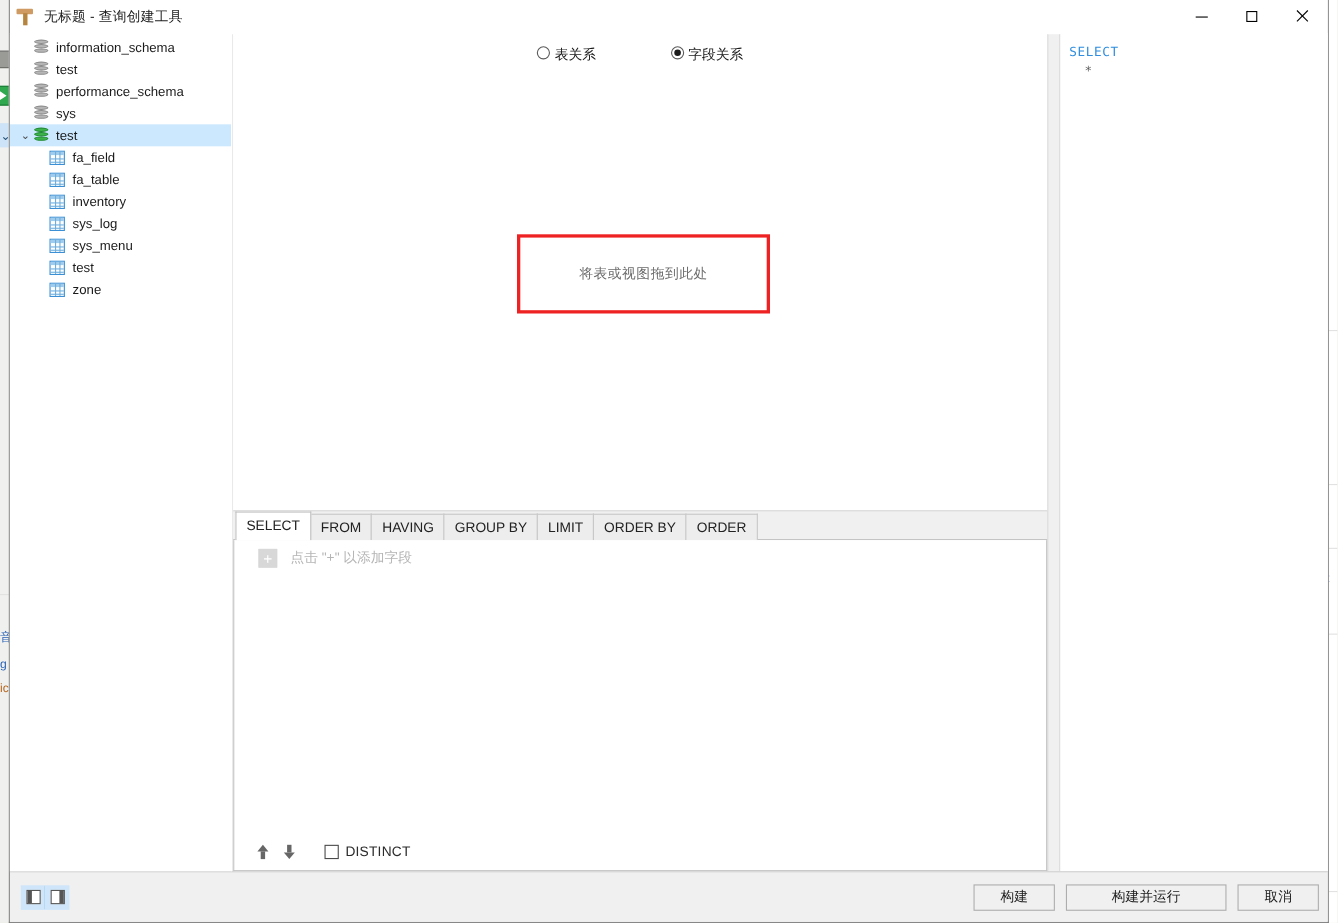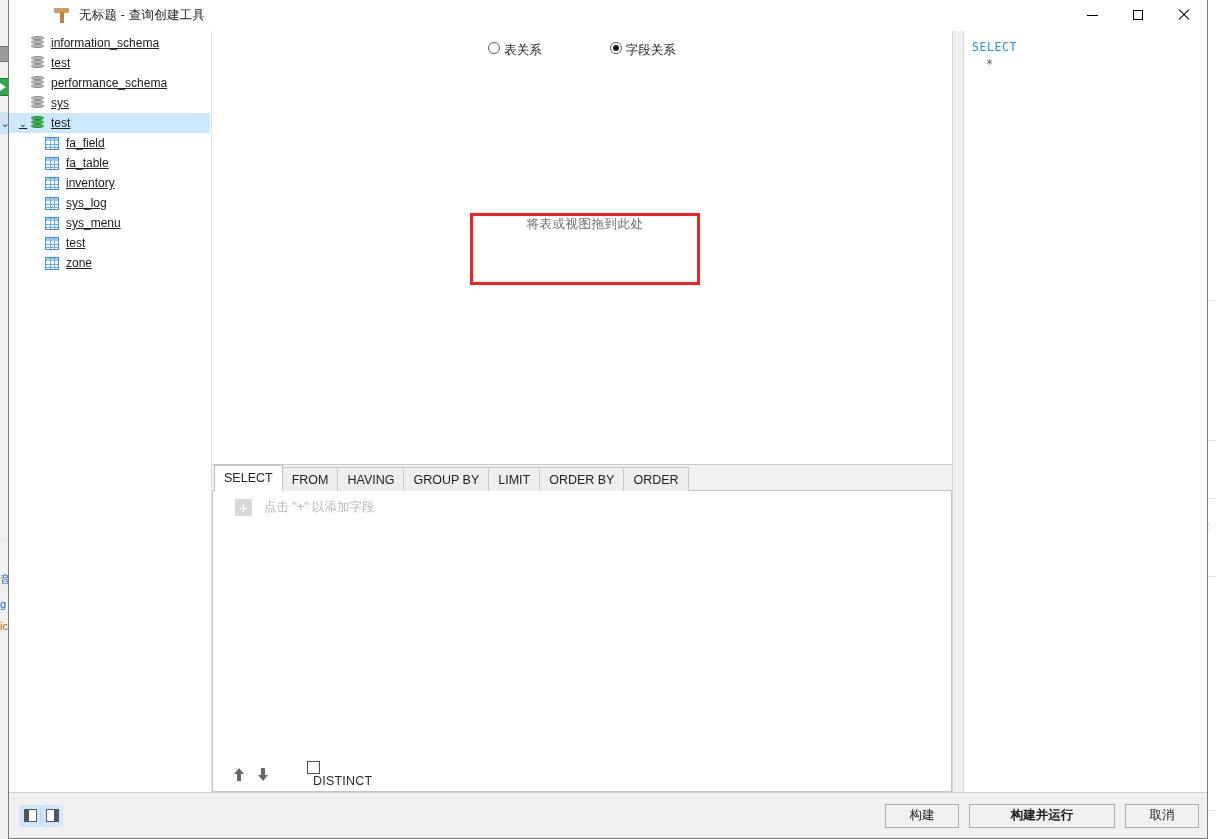--- a/index.html
+++ b/index.html
@@ -103,21 +103,20 @@
 
   
   .titlebar {
     height: 30px;
     min-height: 30px;
     background: #ffffff;
     display: flex;
     align-items: center;
     position: relative;
     border-bottom: 1px solid #ffffff;
-    padding-left: 39px;
   }
   .title-icon {
     width: 16px; height: 18px;
     margin-left: 6px;
     position: relative;
     flex: 0 0 auto;
   }
   .hammer-head {
     position: absolute;
     left: 0; top: 2px;
@@ -183,21 +182,20 @@
 
   
   .tree-pane {
     width: 201px;
     min-width: 201px;
     background: #ffffff;
     border-right: 1px solid #ffffff;
     overflow: hidden;
     padding-top: 2px;
     position: relative;
-    text-decoration: underline;
   }
   .tree-node {
     height: 20px;
     display: flex;
     align-items: center;
     padding-left: 6px;
     cursor: default;
     white-space: nowrap;
   }
   .tree-node.selected { background: #cce8ff; }
@@ -313,20 +311,21 @@
   }
   .dropzone {
     position: absolute;
     left: 258px;
     top: 182px;
     width: 230px;
     height: 72px;
     border: 3px solid #ee2222;
     background: #ffffff;
     display: flex;
+    align-items: center;
     justify-content: center;
     box-sizing: border-box;
   }
   .dropzone-text {
     font-size: 12.5px;
     color: #6b6b6b;
     letter-spacing: 0.5px;
   }
 
   
@@ -456,24 +455,23 @@
   }
   .arr-down::after {
     content: "";
     position: absolute;
     left: 3.5px; top: 0;
     width: 4px; height: 7px;
     background: #666;
   }
   .distinct-wrap {
     display: flex;
-    align-items: flex-start;
-    margin-left: 32px;
+    align-items: flex-end;
+    margin-left: 20px;
     cursor: default;
-    flex-direction: column;
   }
   .chk {
     width: 13px; height: 13px;
     border: 1px solid #4a4a4a;
     background: #ffffff;
     box-sizing: border-box;
     flex: 0 0 auto;
   }
   .distinct-label {
     margin-left: 6px;
@@ -799,16 +797,16 @@
     <div class="panel-toggles">
       <div class="ptoggle">
         <span class="pt-glyph left"></span>
       </div>
       <div class="ptoggle">
         <span class="pt-glyph right"></span>
       </div>
     </div>
     <div class="bb-spacer"></div>
     <button class="dlg-btn">构建</button>
-    <button class="dlg-btn" style="min-width:146px;font-weight:bold;">构建并运行</button>
+    <button class="dlg-btn" style="min-width:146px;">构建并运行</button>
     <button class="dlg-btn">取消</button>
   </div>
 </div>
 
 </body></html>

